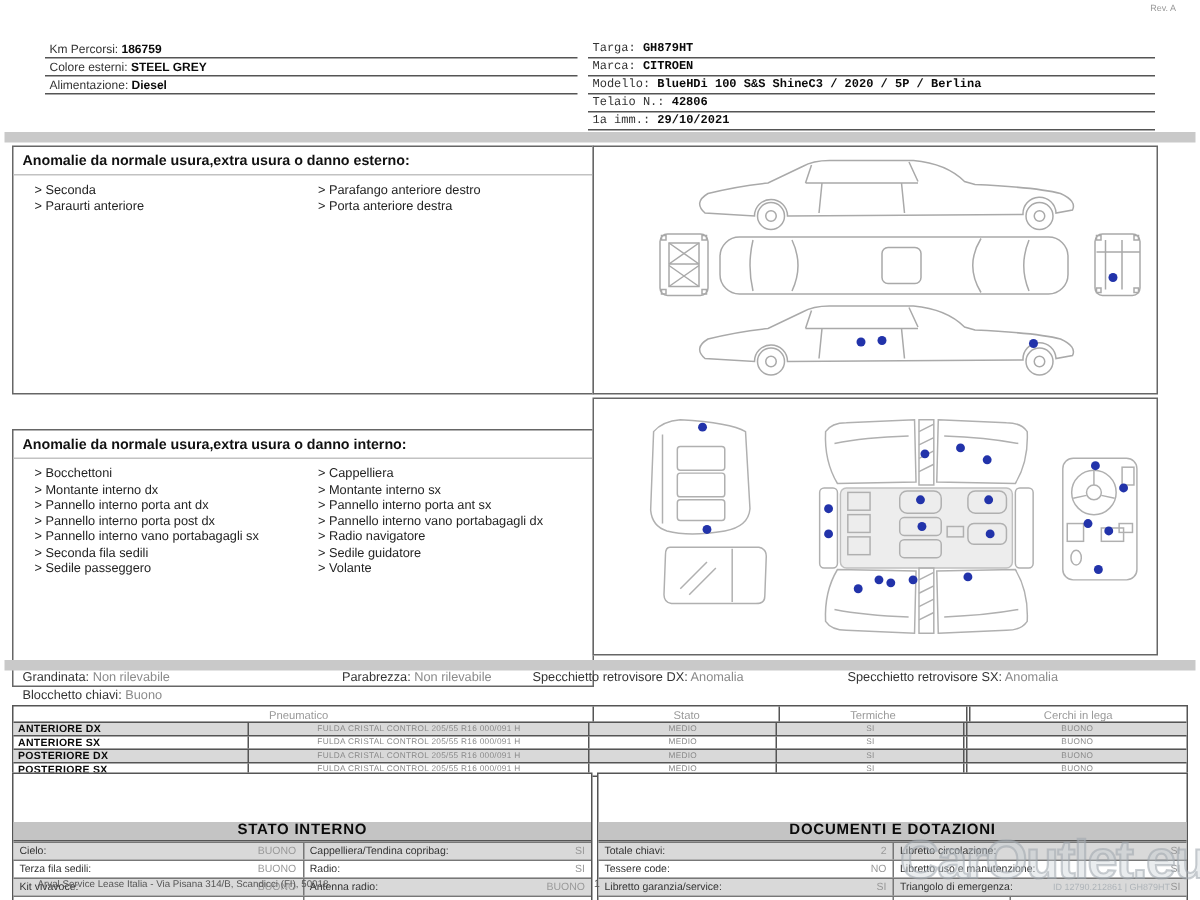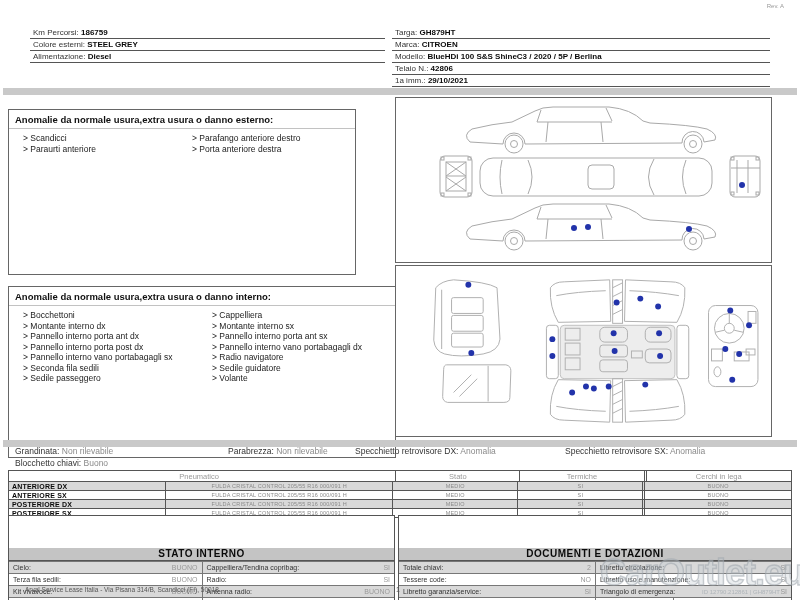--- a/index.html
+++ b/index.html
@@ -5,33 +5,33 @@
   html,body{margin:0;padding:0;background:#fff;}
   .page{position:relative;width:800px;height:600px;background:#fff;overflow:hidden;
         font-family:"Liberation Sans",sans-serif;color:#222;}
 
   
   .title{position:absolute;left:30px;top:5px;width:355px;font-size:16px;font-weight:bold;
          color:#2E7C6B;letter-spacing:1px;border-bottom:1px solid #444;padding-bottom:4px;}
   .rev{position:absolute;right:16px;top:3px;font-size:6px;color:#999;}
   .hfields{position:absolute;}
   .hfl{left:30px;top:27px;width:355px;}
-  .hfr{left:392px;top:27px;width:378px;}
+  .hfr{left:392px;top:27px;width:378px;font-family:Liberation Mono, monospace;}
   .hfield{border-bottom:1px solid #555;font-size:8px;line-height:9px;padding:1px 0 1px 3px;color:#333;}
   .flabel{color:#333;}
   .fvalue{font-weight:bold;color:#0a0a0a;}
 
   
   .band{position:absolute;left:3px;width:794px;height:7px;background:#c9c9c9;}
   #band1{top:88px;}
   #band2{top:440px;}
 
   
   .abox{position:absolute;border:1px solid #666;background:#fff;box-sizing:border-box;}
-  #ext-anom{left:8px;top:97px;width:348px;height:166px;margin-top:12px;}
+  #ext-anom{left:8px;top:97px;width:388px;height:166px;}
   #ext-diag{left:395px;top:97px;width:377px;height:166px;}
   #int-anom{left:8px;top:265px;width:388px;height:172px;margin-top:21px;}
   #int-diag{left:395px;top:265px;width:377px;height:172px;}
   .abox-heading{font-size:9.5px;font-weight:bold;color:#111;padding:4px 6px 3px;border-bottom:1px solid #c2c2c2;}
   .anom-cols{display:flex;padding:4px 4px;}
   .anom-col{width:50%;}
   .anom-item{font-size:8.5px;color:#222;line-height:10.5px;padding-left:2px;}
   .bullet{padding-left:8px;}
   .diag svg{display:block;width:100%;height:100%;}
 
@@ -109,21 +109,21 @@
       <div class="hfield"><span class="flabel">Telaio N.: </span><span class="fvalue">42806</span></div>
       <div class="hfield"><span class="flabel">1a imm.: </span><span class="fvalue">29/10/2021</span></div>
     </div>
 
   <div class="band" id="band1"></div>
 
   <div class="abox" id="ext-anom">
     <div class="abox-heading">Anomalie da normale usura,extra usura o danno esterno:</div>
     <div class="anom-cols">
       <div class="anom-col">
-          <div class="anom-item"><span class="bullet">&gt; </span><span>Scandicci</span></div>
+          <div class="anom-item"><span class="bullet">&gt; </span><span>Seconda</span></div>
           <div class="anom-item"><span class="bullet">&gt; </span><span>Paraurti anteriore</span></div>
         </div>
       <div class="anom-col">
           <div class="anom-item"><span class="bullet">&gt; </span><span>Parafango anteriore destro</span></div>
           <div class="anom-item"><span class="bullet">&gt; </span><span>Porta anteriore destra</span></div>
         </div>
     </div>
   </div>
 
   <div class="abox diag" id="ext-diag">

